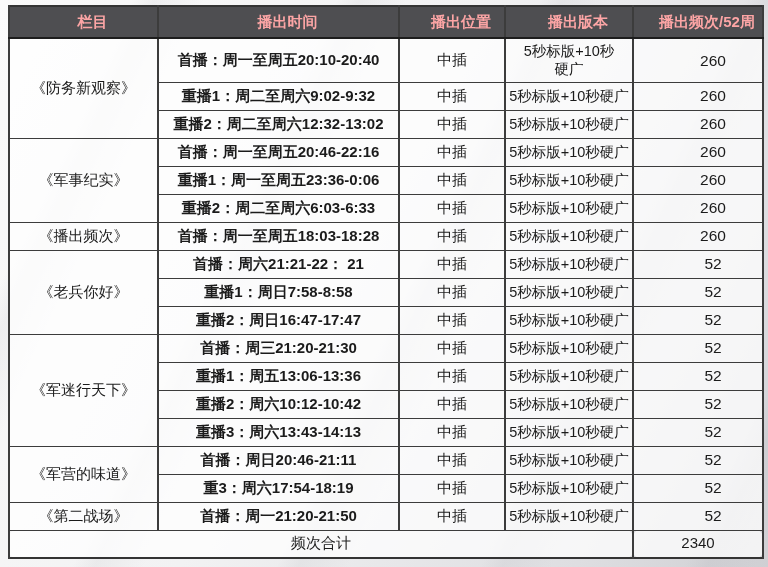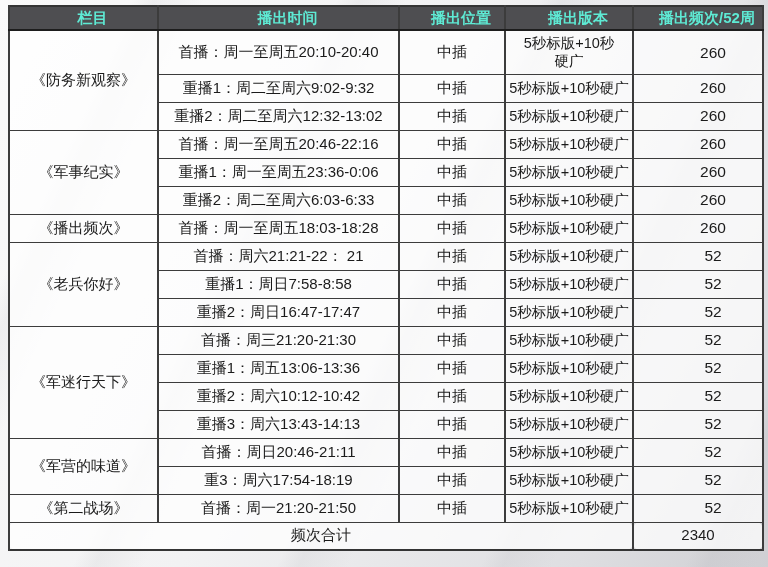--- a/index.html
+++ b/index.html
@@ -18,28 +18,28 @@
   }
   th, td {
     border: 1px solid #3c3c3c;
     border-left-width: 2px; border-right-width: 2px;
     text-align: center; vertical-align: middle;
     padding: 0 2px; box-sizing: border-box;
     color: #1b1b1b; font-size: 15px; line-height: 1.25;
     overflow: hidden;
   }
   thead th {
-    background: #4e4e51; color: #5eead4; font-weight: bold;
-    height: 24px; font-size: 15px; border-bottom: 2px solid #1d1d1d; padding-left: 20px;
+    background: #4e4e51; color: #fca5a5; font-weight: bold;
+    height: 32px; font-size: 15px; border-bottom: 2px solid #1d1d1d; padding-left: 20px;
   }
   tbody td { background: rgba(255,255,255,0.74); }
   tbody tr { height: 28px; }
   tbody tr.tall { height: 44px; }
   .col-name  { font-size: 15px; }
-  .col-time  { font-size: 15px; }
+  .col-time  { font-size: 15px; font-weight: bold; }
   .col-version { word-break: break-all; font-size: 14.5px; margin-left: 24px; }
   tr.tall .col-version { padding: 0 16px; }
   .col-frequency { font-size: 15.5px; padding-left: 32px; }
   tfoot tr { height: 28px; }
   tfoot td { background: rgba(255,255,255,0.74); font-size: 15px; border-radius: 7px; }
 </style>
 </head>
 <body>
 
 <div class="sheet">

